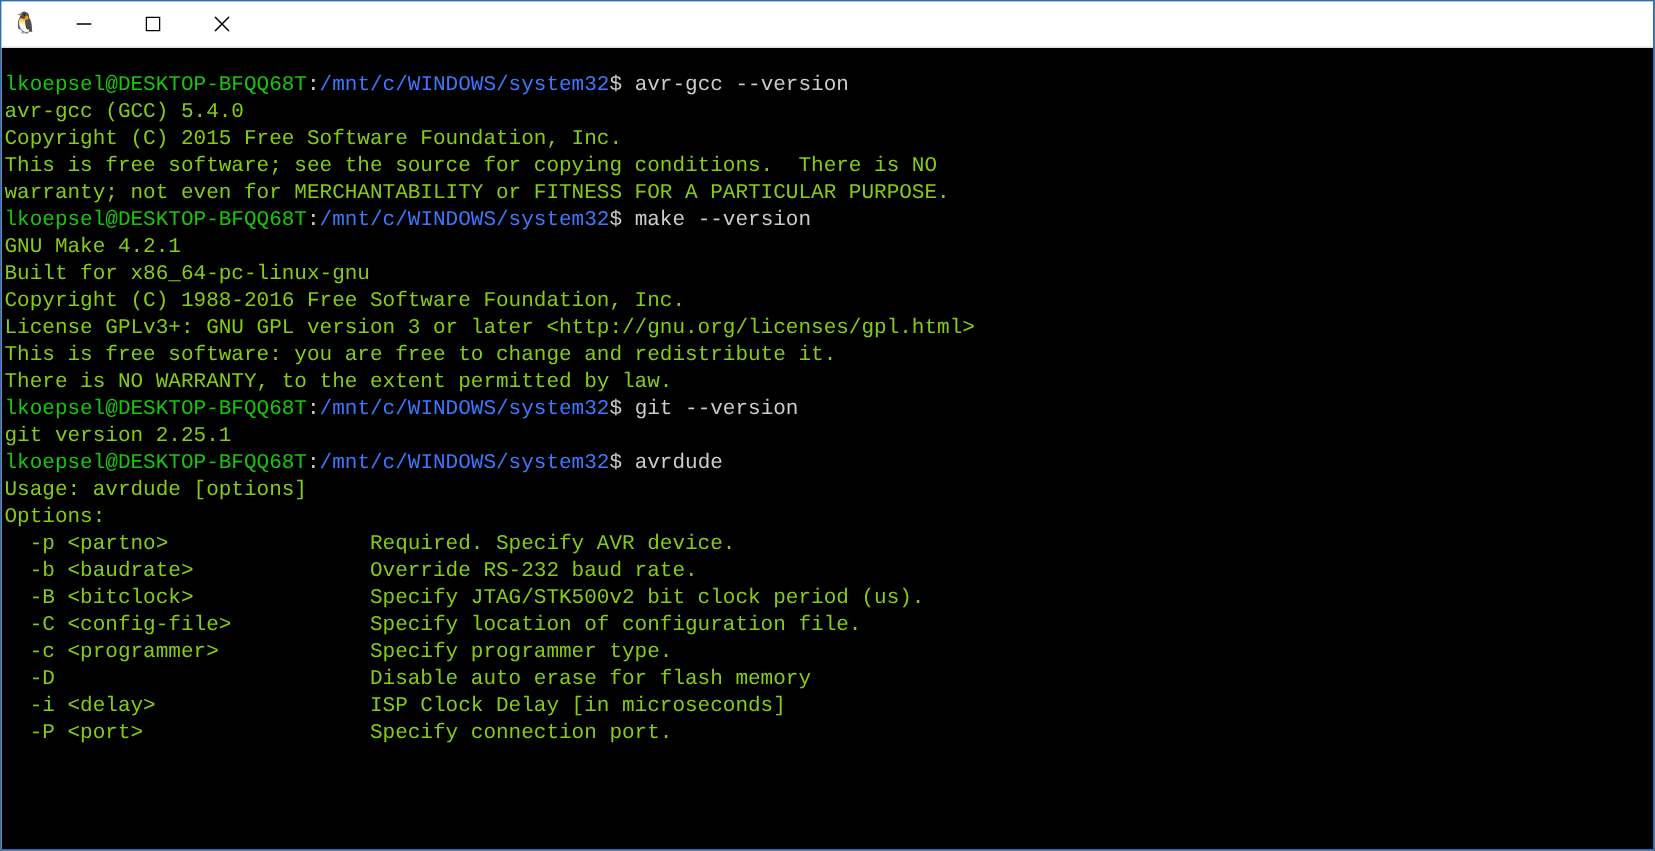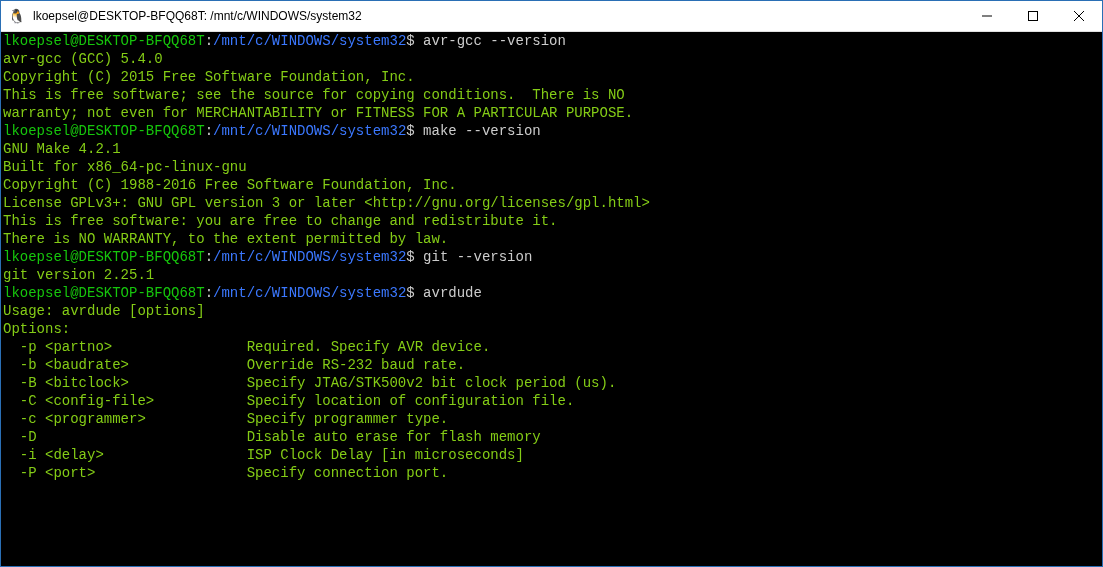--- a/index.html
+++ b/index.html
@@ -46,40 +46,39 @@
       align-items: center;
       justify-content: center;
       font-family: 'Segoe UI', sans-serif;
       font-size: 10px;
       cursor: pointer;
     }
     .terminal {
       height: calc(100% - 31px);
       background: #000000;
       color: #cccccc;
-      padding: 0 0 0 2px;
+      padding: 16px 0 0 2px;
       overflow-y: scroll;
       line-height: 18px;
       white-space: pre;
     }
     .terminal::-webkit-scrollbar { width: 16px; background: #f0f0f0; }
     .terminal::-webkit-scrollbar-thumb { background: #c1c1c1; }
     .user { color: #16c60c; }
     .path { color: #3b78ff; }
     .dollar { color: #cccccc; }
     .cmd { color: #cccccc; }
     .out { color: #84cc16; }
     .line { display: block; }
   </style>
 </head>
 <body>
 
 <div class="titlebar">
   <span class="app-icon">🐧</span>
-  <span class="window-title">lkoepsel@DESKTOP-BFQQ68T: /mnt/c/WINDOWS/system32</span>
   <div class="window-controls">
     <div class="win-btn">
       <svg width="10" height="10" viewBox="0 0 10 10">
           <path d="M0 5 H10" stroke="#000" stroke-width="1"></path>
         </svg>
     </div>
     <div class="win-btn">
       <svg width="10" height="10" viewBox="0 0 10 10">
           <rect x="0.5" y="0.5" width="9" height="9" fill="none" stroke="#000" stroke-width="1"></rect>
         </svg>

